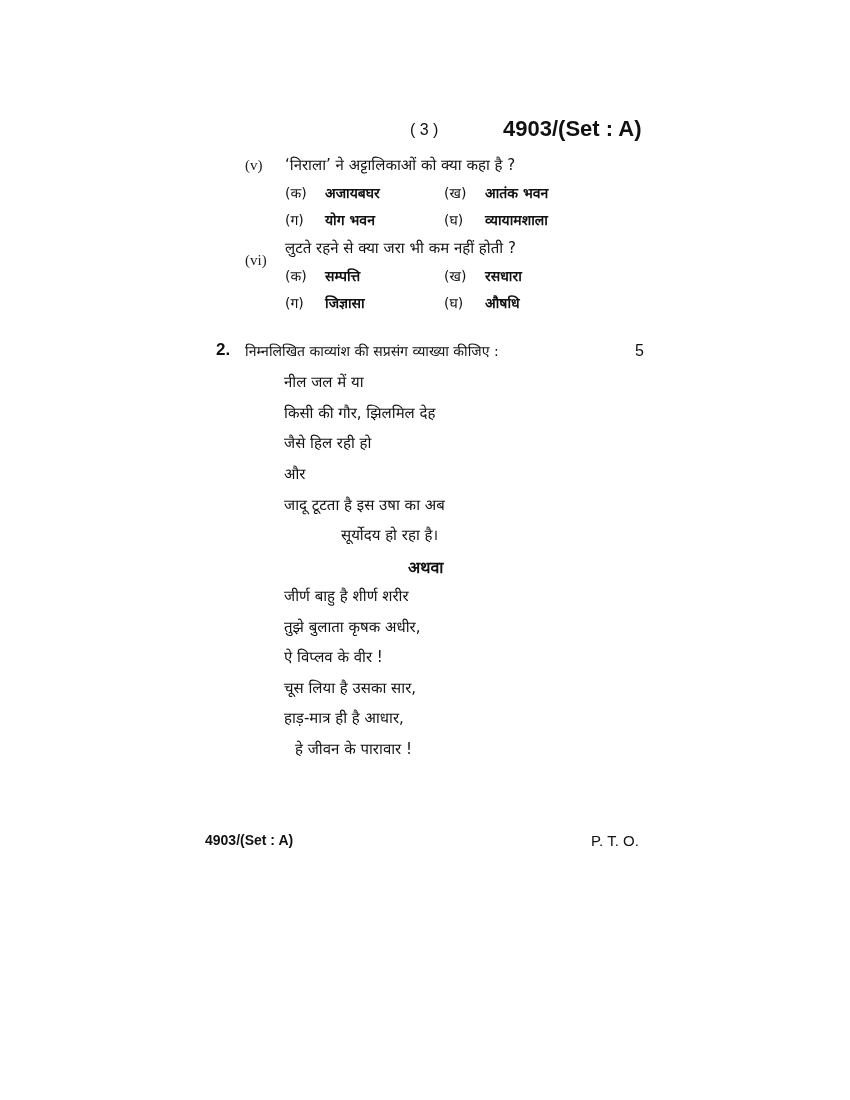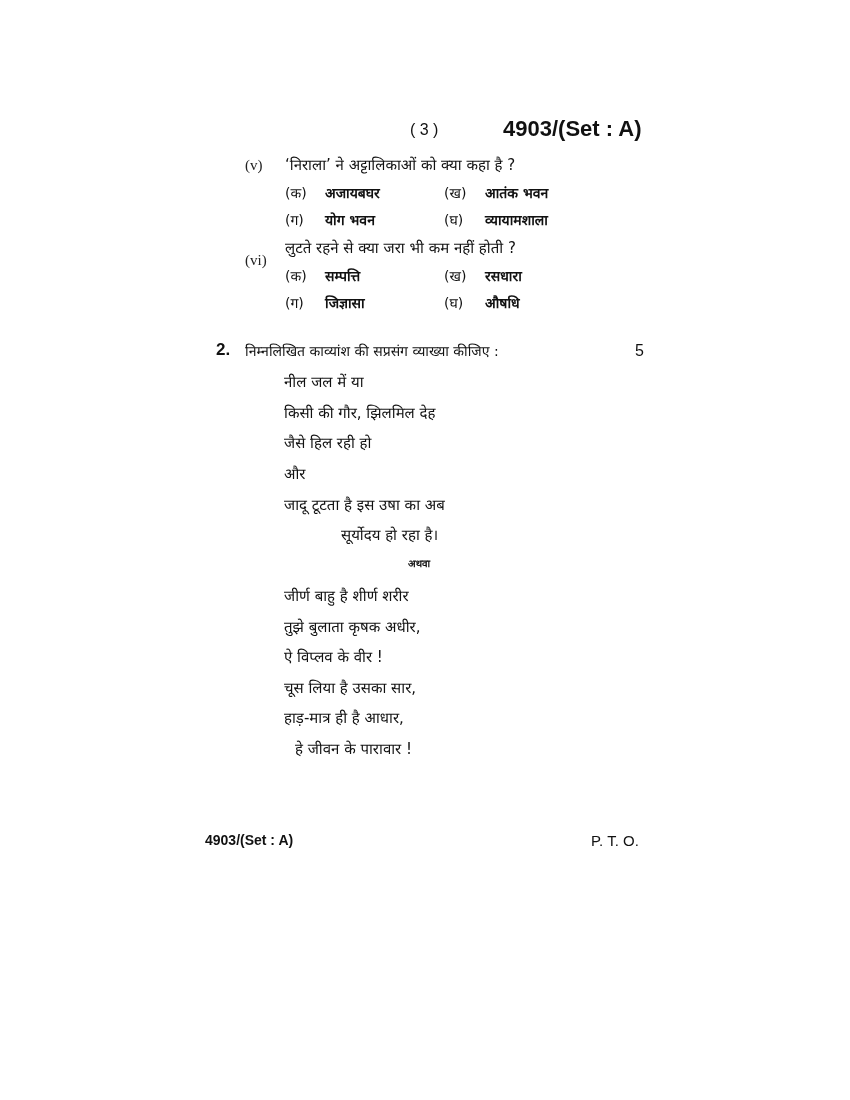--- a/index.html
+++ b/index.html
@@ -23,21 +23,21 @@
     .set-code { left: 503px; top: 116px; font-size: 22px; font-weight: bold; }
 
     .qnum { font-family: "Liberation Serif", serif; font-size: 15px; color: #222; }
     .opt-label { font-family: "DejaVu Sans", sans-serif; font-size: 14px; }
     .opt-text { font-size: 14px; font-weight: bold; }
 
     .q2-num { left: 216px; top: 340px; font-size: 17px; font-weight: bold; }
     .marks { left: 635px; top: 342px; font-size: 16px; }
 
     .poem-line { font-size: 15px; left: 284px; }
-    .athva { font-weight: bold; font-size: 10px; }
+    .athva { font-weight: bold; font-size: 16px; }
 
     .footer-code { left: 205px; top: 832px; font-size: 14px; font-weight: bold; }
     .pto { left: 591px; top: 832px; font-size: 15px; }
   </style>
 </head>
 <body>
 
 <div class="abs sans page-num">( 3 )</div>
 <div class="abs sans set-code">4903/(Set : A)</div>
 

